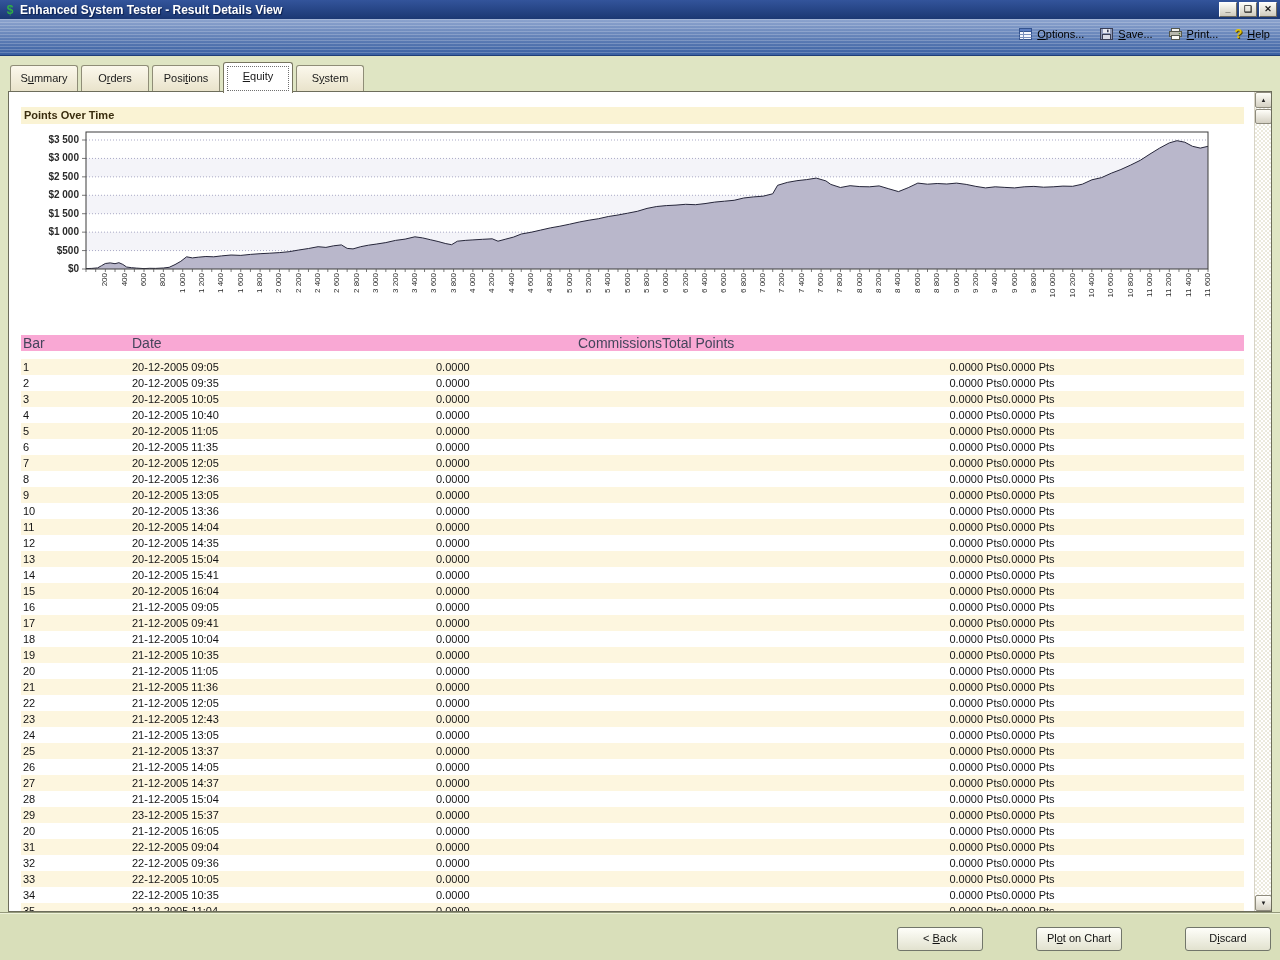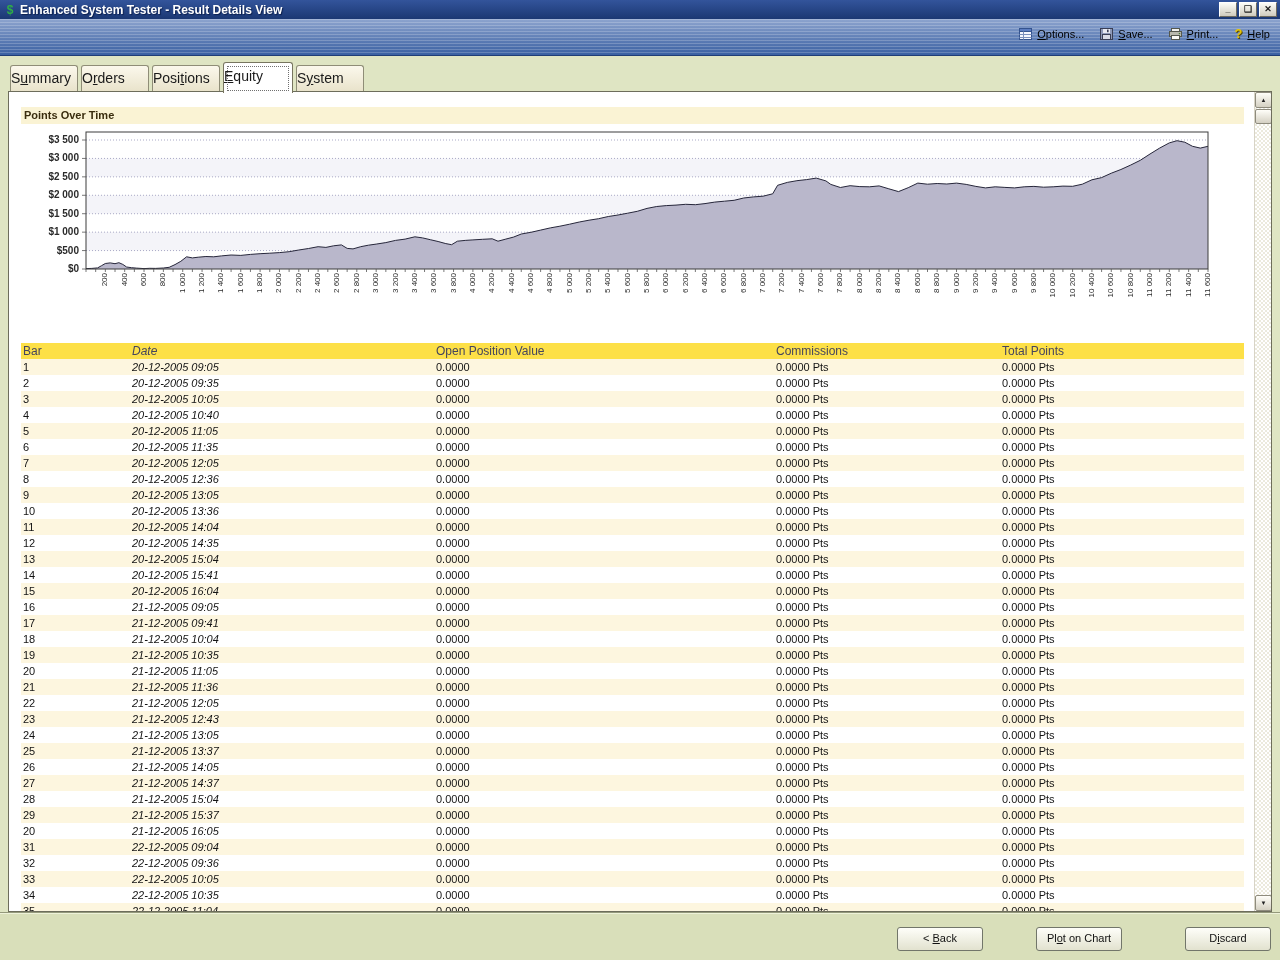--- a/index.html
+++ b/index.html
@@ -25,47 +25,47 @@
     background:repeating-linear-gradient(180deg,rgba(255,255,255,.20) 0 1px,rgba(255,255,255,0) 1px 3px);}
   .toolbar-buttons{position:absolute;right:10px;top:7px;display:flex;gap:16px;align-items:center;}
   .tbtn{position:relative;display:flex;align-items:center;gap:5px;font-size:11px;color:#000;cursor:default;}
   .key{text-decoration:underline;}
   .help-glyph{color:#e8c500;font-weight:bold;font-size:13px;text-shadow:1px 1px 0 #5a4a00;}
 
   
   .tabstrip{position:absolute;left:10px;top:61px;display:flex;gap:3px;z-index:3;}
   .tab{width:68px;height:26px;margin-top:4px;background:linear-gradient(#fbf8ec,#e9e3cb);
     border:1px solid #8f8d77;border-bottom:none;border-radius:3px 3px 0 0;
-    font-size:14px;line-height:25px;color:#1a1a1a;cursor:default;}
+    font-size:11px;text-align:center;line-height:25px;color:#1a1a1a;cursor:default;}
   .tab.active{position:relative;width:70px;height:31px;margin-top:1px;background:#fff;
     border-color:#77755f;line-height:27px;z-index:4;}
   .tab.active::after{content:'';position:absolute;left:3px;right:3px;top:3px;bottom:2px;
     border:1px dotted #707070;}
 
   
   .panel{position:absolute;left:8px;top:91px;width:1264px;height:821px;background:#fff;
     border:1px solid #6d6d5c;overflow:hidden;z-index:2;}
   .section-band{position:absolute;left:12px;width:1223px;height:17px;background:#faf3d4;
     font-size:11px;font-weight:bold;color:#3a2d0e;line-height:17px;padding-left:3px;}
   #chart-band{top:15px;}
   #table-band{top:234px;}
 
   #chartSvg{position:absolute;left:0;top:32px;}
   .ylabel{position:absolute;left:8px;width:62px;text-align:right;
     font-size:10px;font-weight:bold;color:#2b2b2b;height:12px;line-height:12px;}
   .xlabel{position:absolute;writing-mode:vertical-rl;transform:rotate(180deg);
     font-size:8px;line-height:9px;color:#2b2b2b;white-space:nowrap;}
 
   
-  .thead{position:absolute;left:12px;top:251px;width:1223px;height:16px;display:flex;
-    background:#fde047;font-size:12px;line-height:16px;color:#45455c;}
+  .thead{position:absolute;left:12px;top:243px;width:1223px;height:16px;display:flex;
+    background:#f9a8d4;font-size:14px;line-height:16px;color:#45455c;}
   .c1{width:111px;padding-left:2px;}
-  .c2{width:304px;font-style:italic;}
+  .c2{width:304px;}
   .c3{width:340px;}
-  .c4{width:226px;}
+  .c4{width:226px;text-align:right;}
   .c5{width:242px;}
   .rows{position:absolute;left:12px;top:267px;width:1223px;height:552px;overflow:hidden;}
   .trow{display:flex;height:16px;font-size:11px;line-height:16px;color:#141414;}
   .trow.odd{background:#fdf6df;}
   .trow.even{background:#ffffff;}
 
   
   .scrollbar{position:absolute;right:0;top:0;width:17px;height:819px;
     background:conic-gradient(#ffffff 25%,#eceadd 0 50%,#ffffff 0 75%,#eceadd 0);
     background-size:4px 4px;border-left:1px solid #d8d4c6;}
@@ -374,21 +374,20 @@
         <div class="xlabel" style="left: 1135.97px; top: 181px;">11 000</div>
         <div class="xlabel" style="left: 1155.31px; top: 181px;">11 200</div>
         <div class="xlabel" style="left: 1174.66px; top: 181px;">11 400</div>
         <div class="xlabel" style="left: 1194px; top: 181px;">11 600</div>
       </div>
 
 
     <div class="thead">
       <span class="c1">Bar</span>
       <span class="c2">Date</span>
-      <span class="c3">Open Position Value</span>
       <span class="c4">Commissions</span>
       <span class="c5">Total Points</span>
     </div>
 
     <div class="rows" id="tableRows">
         <div class="trow odd">
           <span class="c1">1</span>
           <span class="c2">20-12-2005 09:05</span>
           <span class="c3">0.0000</span>
           <span class="c4">0.0000 Pts</span>
@@ -578,21 +577,21 @@
         </div>
         <div class="trow even">
           <span class="c1">28</span>
           <span class="c2">21-12-2005 15:04</span>
           <span class="c3">0.0000</span>
           <span class="c4">0.0000 Pts</span>
           <span class="c5">0.0000 Pts</span>
         </div>
         <div class="trow odd">
           <span class="c1">29</span>
-          <span class="c2">21-12-2005 15:37</span>
+          <span class="c2">23-12-2005 15:37</span>
           <span class="c3">0.0000</span>
           <span class="c4">0.0000 Pts</span>
           <span class="c5">0.0000 Pts</span>
         </div>
         <div class="trow even">
           <span class="c1">20</span>
           <span class="c2">21-12-2005 16:05</span>
           <span class="c3">0.0000</span>
           <span class="c4">0.0000 Pts</span>
           <span class="c5">0.0000 Pts</span>

